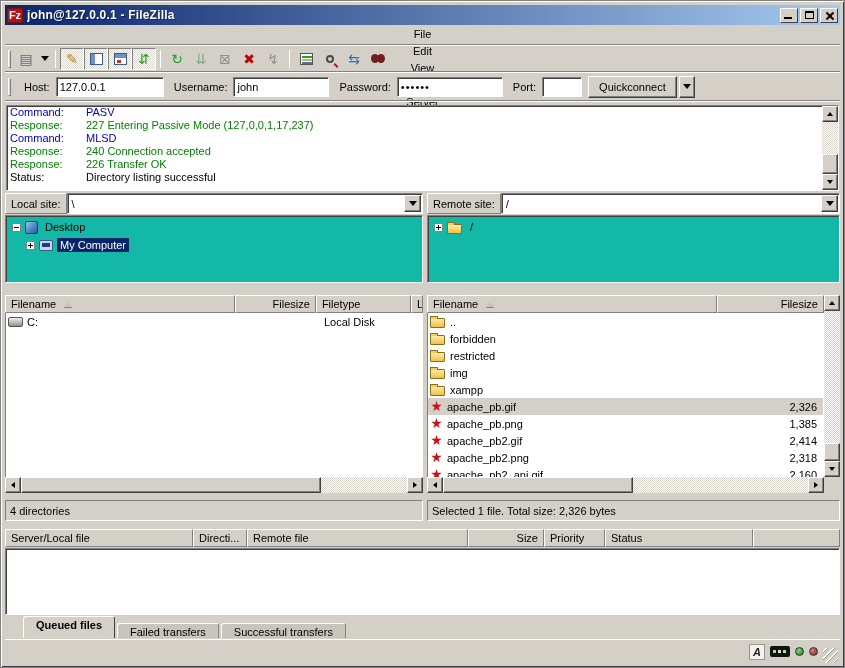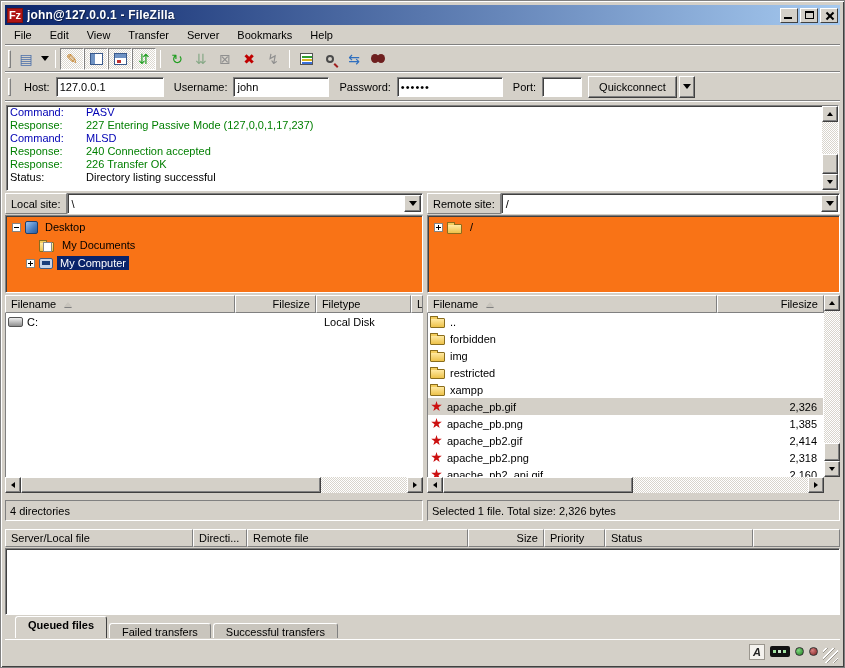--- a/index.html
+++ b/index.html
@@ -19,21 +19,21 @@
   .winbtns { display:flex; gap:2px; }
   .wbtn { width:18px; height:15px; background:#d4d0c8; border:1px solid; border-color:#fff #404040 #404040 #fff;
     display:inline-flex; align-items:center; justify-content:center; position:relative; }
   .glyph-min { position:absolute; left:3px; bottom:3px; width:8px; height:2px; background:#000; }
   .glyph-max { width:9px; height:8px; border:1px solid #000; border-top-width:2px; }
   .glyph-x1,.glyph-x2 { position:absolute; left:4px; top:6px; width:10px; height:2px; background:#000; }
   .glyph-x1 { transform:rotate(45deg); } .glyph-x2 { transform:rotate(-45deg); }
 
   
   .menubar { position:absolute; left:4px; top:25px; right:4px; height:19px; display:flex; align-items:center;
-    border-bottom:1px solid #808080; box-shadow:0 1px 0 #fff; }
+    border-bottom:1px solid #808080; box-shadow:0 1px 0 #fff;flex-direction:column; }
   .menuitem { padding:2px 9px 3px 9px; cursor:default; }
 
   .toolbar { position:absolute; left:4px; top:45px; right:4px; height:26px; display:flex; align-items:center;
     border-bottom:1px solid #808080; box-shadow:0 1px 0 #fff; padding-left:2px; }
   .grip { width:3px; height:18px; border:1px solid; border-color:#fff #808080 #808080 #fff; margin:0 3px 0 1px; }
   .tbsep { width:1px; height:18px; background:#808080; border-right:1px solid #fff; margin:0 4px; }
   .tb { width:24px; height:22px; display:inline-flex; align-items:center; justify-content:center;
     border:1px solid transparent; position:relative; }
   .tb.pressed { border-color:#808080 #fff #fff #808080; background-color:#ece9e2;
     background-image:repeating-conic-gradient(#fff 0 25%, #dcd8d0 0 50%); background-size:2px 2px; }
@@ -101,21 +101,21 @@
 
   .siterow { height:21px; display:flex; align-items:center; }
   .sitelabel { height:21px; display:flex; align-items:center; padding:0 5px; background:#d4d0c8;
     border:1px solid; border-color:#fff #808080 #808080 #fff; flex:none; }
   .sitecombo { flex:1; height:21px; background:#fff; border:1px solid; border-color:#808080 #fff #fff #808080;
     box-shadow:inset 1px 1px 0 #404040; display:flex; align-items:center; }
   .sitecombo .val { flex:1; padding-left:4px; }
   .combobtn { width:17px; height:17px; margin:1px; background:#d4d0c8; border:1px solid; border-color:#fff #404040 #404040 #fff;
     box-shadow:inset -1px -1px 0 #808080; display:flex; align-items:center; justify-content:center; flex:none; }
 
-  .treebox { height:78px; margin-top:1px; background:#f97316; border:1px solid; border-color:#808080 #fff #fff #808080;
+  .treebox { height:68px; margin-top:1px; background:#14b8a6; border:1px solid; border-color:#808080 #fff #fff #808080;
     box-shadow:inset 1px 1px 0 #404040; overflow:hidden; padding-top:2px; }
   .trow { height:18px; display:flex; align-items:center; white-space:nowrap; }
   .exp { width:9px; height:9px; flex:none; background:#fff; border:1px solid #848484; position:relative; margin-right:4px; }
   .exp::before { content:""; position:absolute; left:1px; top:3px; width:5px; height:1px; background:#000; }
   .exp.plus::after { content:""; position:absolute; left:3px; top:1px; width:1px; height:5px; background:#000; }
   .tlabel { padding:1px 3px; }
   .tlabel.sel { background:#0a246a; color:#fff; }
 
   
   .icon { flex:none; display:inline-block; }
@@ -160,21 +160,21 @@
   .pane .hscroll.listscroll { position:absolute; left:0; bottom:28px; right:0; }
   .pane.remote .hscroll.listscroll { right:16px; }
 
   .panestatus { position:absolute; left:0; right:0; bottom:0; height:21px; background:#d4d0c8;
     border:1px solid; border-color:#808080 #fff #fff #808080; display:flex; align-items:center; padding:0 4px; margin-top:2px; }
 
   
   .queuehdr { position:absolute; left:4px; right:4px; top:528px; height:32px; display:flex; }
   .queuelist { position:absolute; left:4px; right:4px; top:547px; height:67px; background:#fff;
     border:1px solid; border-color:#808080 #fff #fff #808080; box-shadow:inset 1px 1px 0 #404040; }
-  .tabs { position:absolute; left:12px; right:4px; top:615px; height:22px; display:flex; align-items:flex-end; padding-left:2px;text-align:right; }
+  .tabs { position:absolute; left:20px; right:4px; top:615px; height:22px; display:flex; align-items:flex-end; padding-left:2px;text-align:right; }
   .tab { height:15px; padding:2px 12px 0 12px; background:#c9c5bd; border:1px solid; border-color:#fff #808080 #808080 #fff;
     border-bottom:none; border-radius:3px 3px 0 0; margin-right:2px; }
   .tab.active { height:22px; background:#d4d0c8; font-weight:bold; border-color:#fff #404040 transparent #fff; }
 
   
   .statusbar { position:absolute; left:4px; right:4px; bottom:4px; height:24px; display:flex; align-items:center;
     justify-content:flex-end; gap:5px; border-top:1px solid #fff; padding-right:2px; }
   .sb-ascii { width:16px; height:16px; background:#f4f2ee; border:1px solid #9a968e; display:flex; align-items:center;
     justify-content:center; font-size:11px; font-weight:bold; font-style:italic; color:#222; }
   .sb-bin { width:20px; height:11px; background:#111; border-radius:2px; position:relative; }
@@ -335,24 +335,20 @@
             <span class="arr down"></span>
           </span>
       </span>
     </div>
     <div class="treebox">
       <div class="trow" style="padding-left:6px">
         <span class="exp minus"></span>
         <span class="icon icon-desktop"></span>
         <span class="tlabel">Desktop</span>
       </div>
-      <div class="trow" style="padding-left:33px">
-        <span class="icon icon-docs"></span>
-        <span class="tlabel">My Documents</span>
-      </div>
       <div class="trow" style="padding-left:20px">
         <span class="exp plus"></span>
         <span class="icon icon-computer"></span>
         <span class="tlabel sel">My Computer</span>
       </div>
     </div>
     <div class="lheader">
       <span class="col" style="width:232px">
           <span>Filename</span>
           <span class="sort"></span>
@@ -424,26 +420,26 @@
           <span class="name">..</span>
           <span class="size"></span>
         </div>
       <div class="lrow">
           <span class="icon icon-folder"></span>
           <span class="name">forbidden</span>
           <span class="size"></span>
         </div>
       <div class="lrow">
           <span class="icon icon-folder"></span>
+          <span class="name">restricted</span>
+          <span class="size"></span>
+        </div>
+      <div class="lrow">
+          <span class="icon icon-folder"></span>
           <span class="name">img</span>
-          <span class="size"></span>
-        </div>
-      <div class="lrow">
-          <span class="icon icon-folder"></span>
-          <span class="name">restricted</span>
           <span class="size"></span>
         </div>
       <div class="lrow">
           <span class="icon icon-folder"></span>
           <span class="name">xampp</span>
           <span class="size"></span>
         </div>
       <div class="lrow sel">
           <span class="icon icon-splat"></span>
           <span class="name">apache_pb.gif</span>

